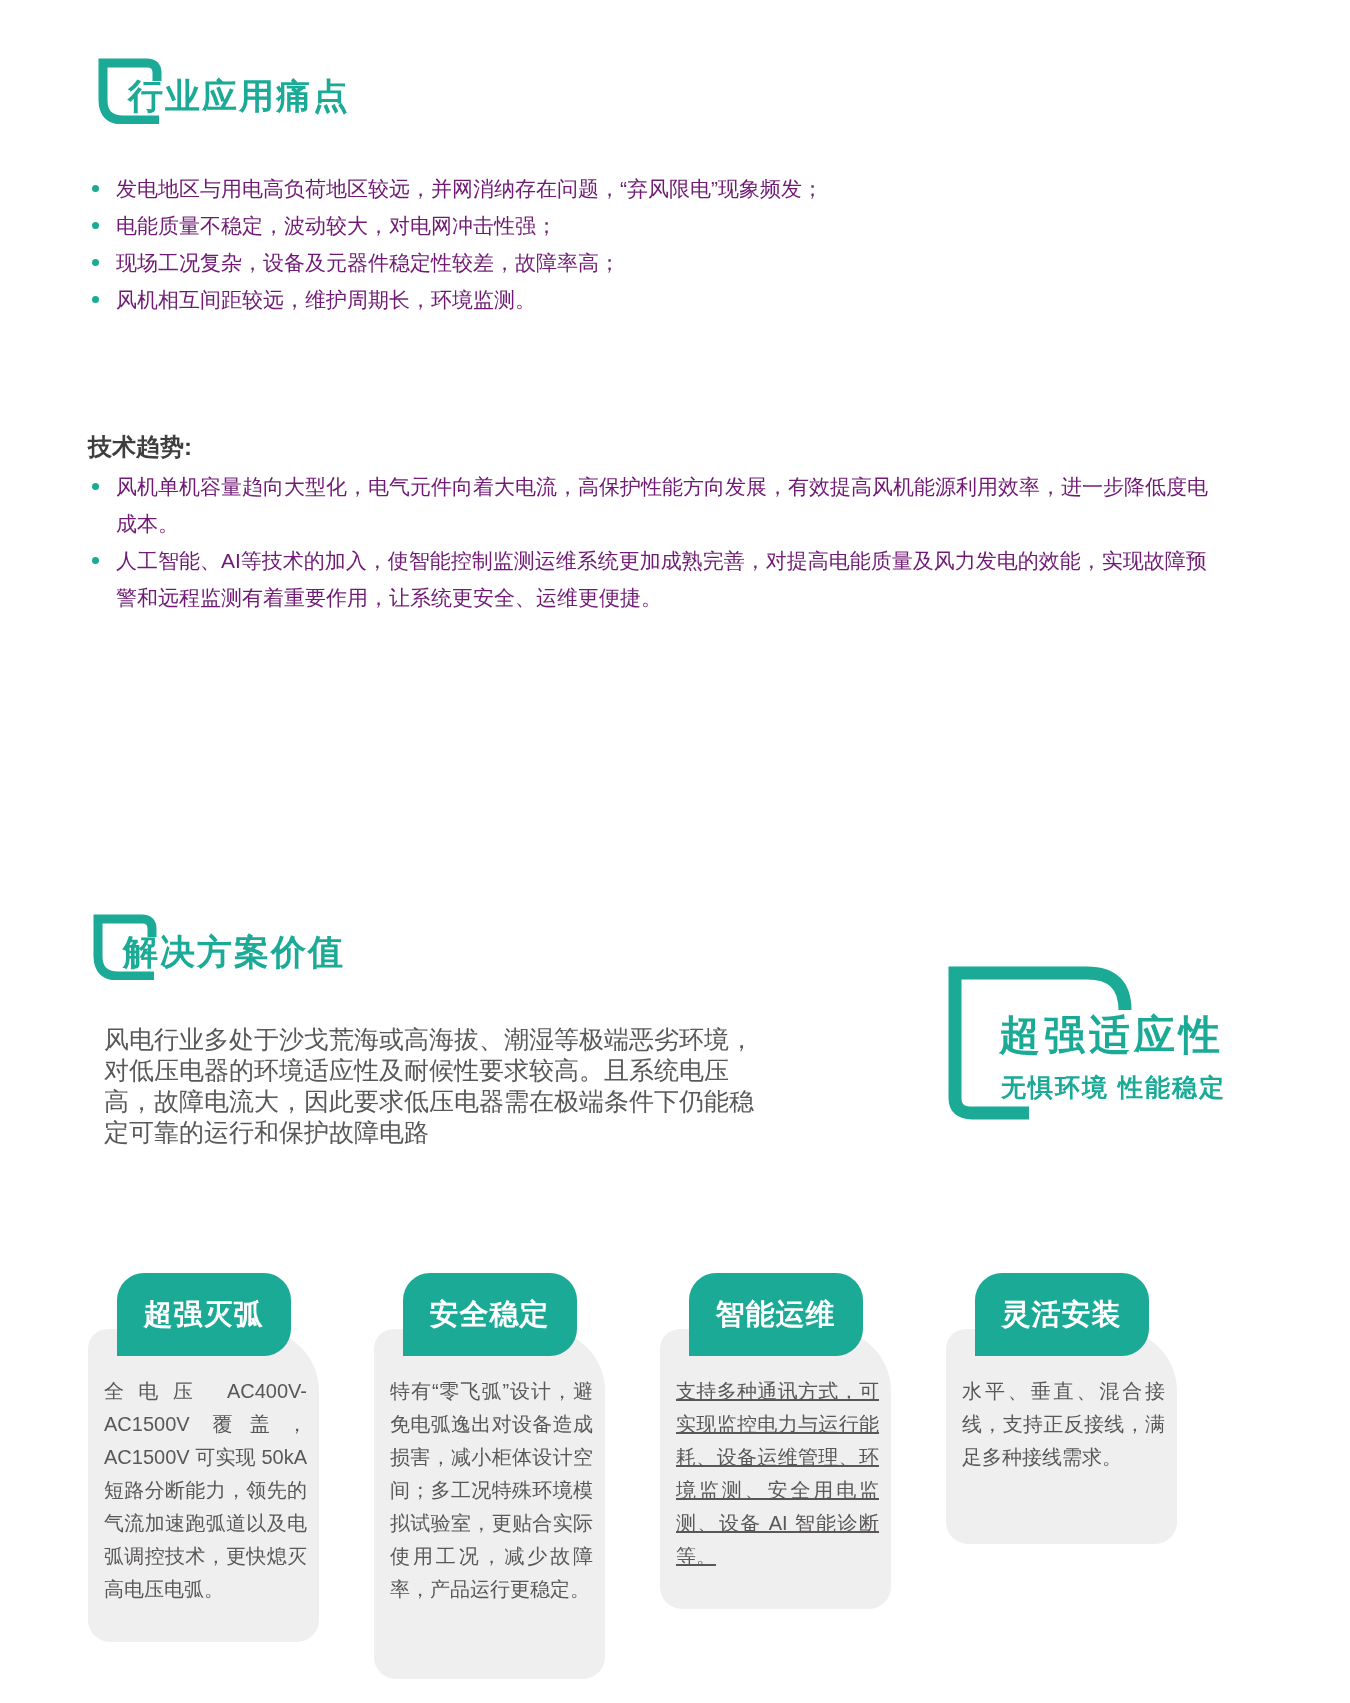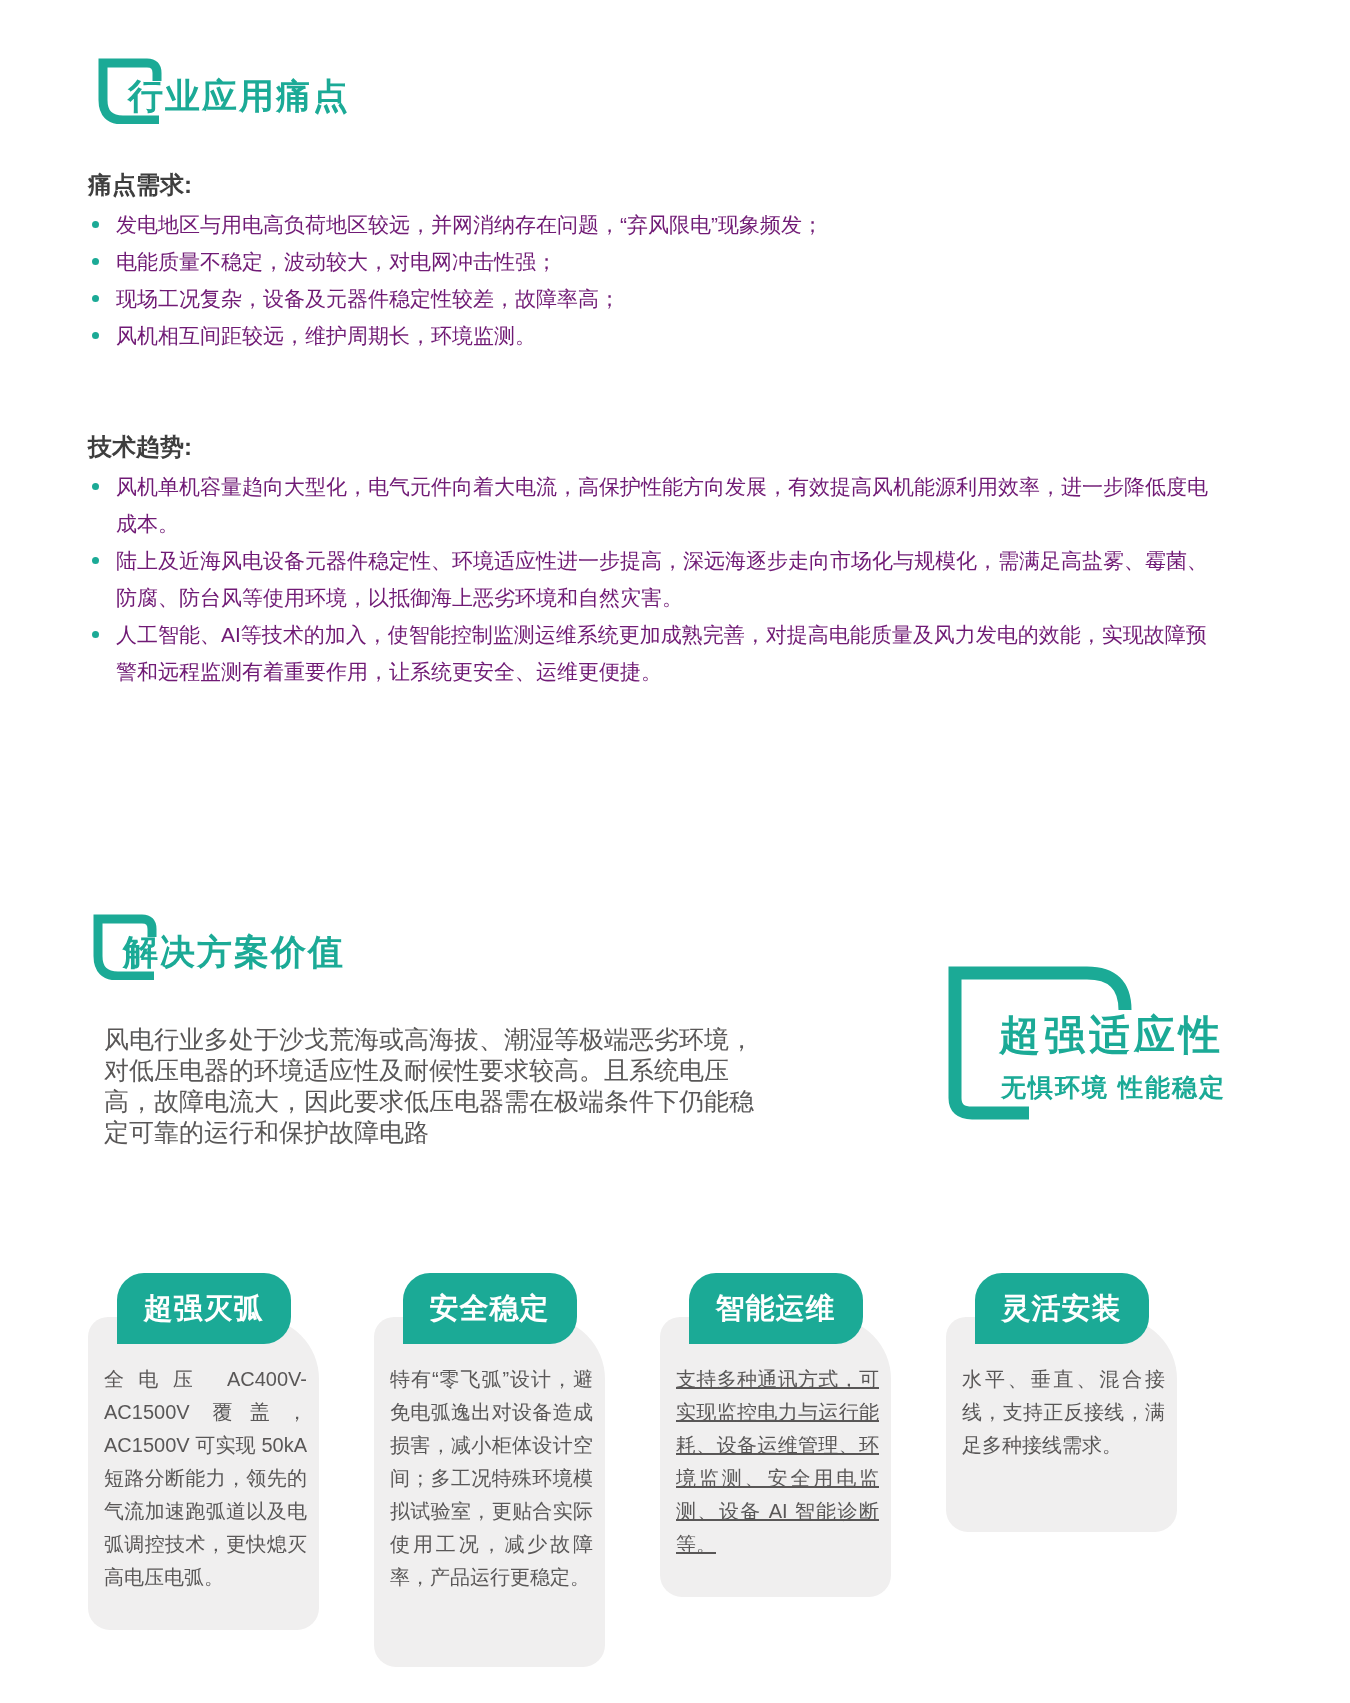--- a/index.html
+++ b/index.html
@@ -60,21 +60,21 @@
   }
 
   
   .cards{
     position:absolute;left:88px;top:1273px;width:1089px;
     display:flex;gap:55px;align-items:flex-start;
   }
   .card{position:relative;width:231px;flex:0 0 231px;}
   .badge{
     position:relative;z-index:2;
-    width:max-content;margin:0 auto;height:67px;padding:2px 27px;
+    width:max-content;margin:0 auto;height:67px;padding:8px 27px;
     display:flex;align-items:center;justify-content:center;
     background:#1BAA96;color:#ffffff;
     font-size:29px;font-weight:bold;letter-spacing:1px;
     border-radius:27px 27px 27px 0;
   }
   .card-body{
     position:relative;z-index:1;margin-top:-27px;
     background:#F0EFEF;
     border-radius:20px 62px 22px 22px;
     padding:46px 12px 36px 16px;
@@ -95,34 +95,32 @@
 <div class="page">
 
   <header class="sec-hdr hdr1">
     <svg width="74" height="68" viewBox="0 0 74 68">
       <path d="M 64 25 V 17 Q 64 7 54 7 H 10 V 44 Q 10 64 30 64 H 66" stroke-width="9"></path>
     </svg>
     <h2 class="sec-title">行业应用痛点</h2>
   </header>
 
   <section class="textblock needs">
-    <h3>痛点需求:</h3>
     <ul>
       <li>发电地区与用电高负荷地区较远，并网消纳存在问题，“弃风限电”现象频发；</li>
       <li>电能质量不稳定，波动较大，对电网冲击性强；</li>
       <li>现场工况复杂，设备及元器件稳定性较差，故障率高；</li>
       <li>风机相互间距较远，维护周期长，环境监测。</li>
     </ul>
   </section>
 
   <section class="textblock trends">
     <h3>技术趋势:</h3>
     <ul>
       <li>风机单机容量趋向大型化，电气元件向着大电流，高保护性能方向发展，有效提高风机能源利用效率，进一步降低度电成本。</li>
-      <li>陆上及近海风电设备元器件稳定性、环境适应性进一步提高，深远海逐步走向市场化与规模化，需满足高盐雾、霉菌、防腐、防台风等使用环境，以抵御海上恶劣环境和自然灾害。</li>
       <li>人工智能、AI等技术的加入，使智能控制监测运维系统更加成熟完善，对提高电能质量及风力发电的效能，实现故障预警和远程监测有着重要作用，让系统更安全、运维更便捷。</li>
     </ul>
   </section>
 
   <header class="sec-hdr hdr2">
     <svg width="74" height="68" viewBox="0 0 74 68">
       <path d="M 64 25 V 17 Q 64 7 54 7 H 10 V 44 Q 10 64 30 64 H 66" stroke-width="9"></path>
     </svg>
     <h2 class="sec-title">解决方案价值</h2>
   </header>

